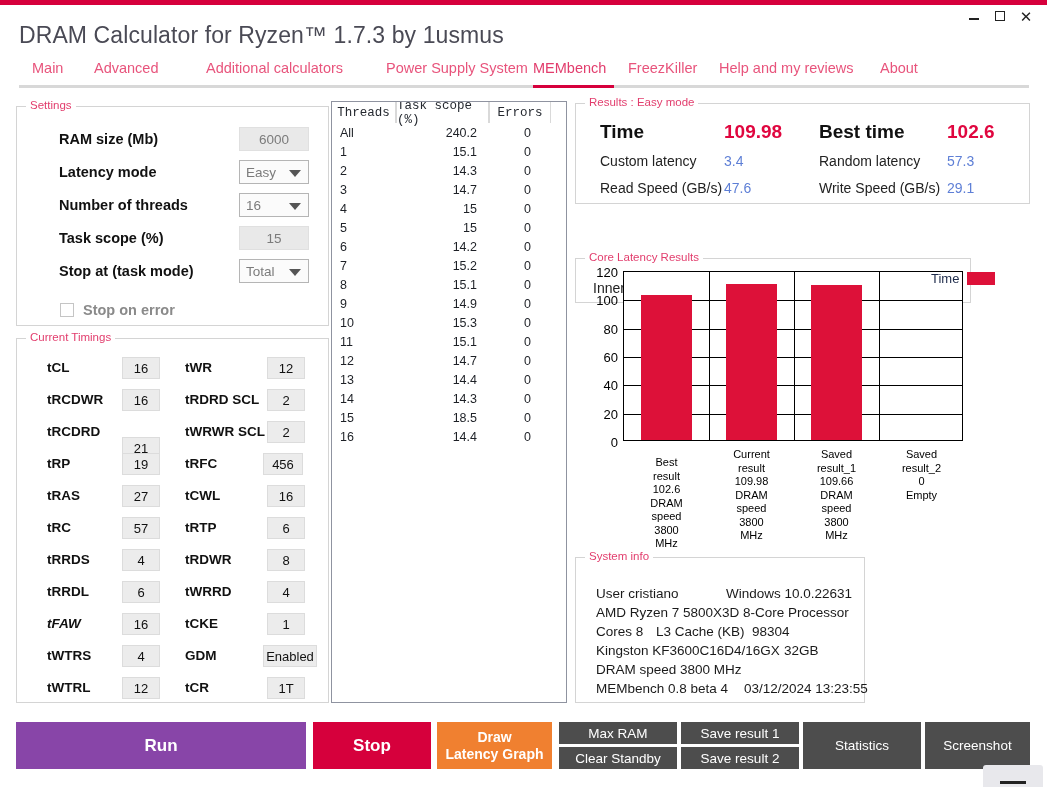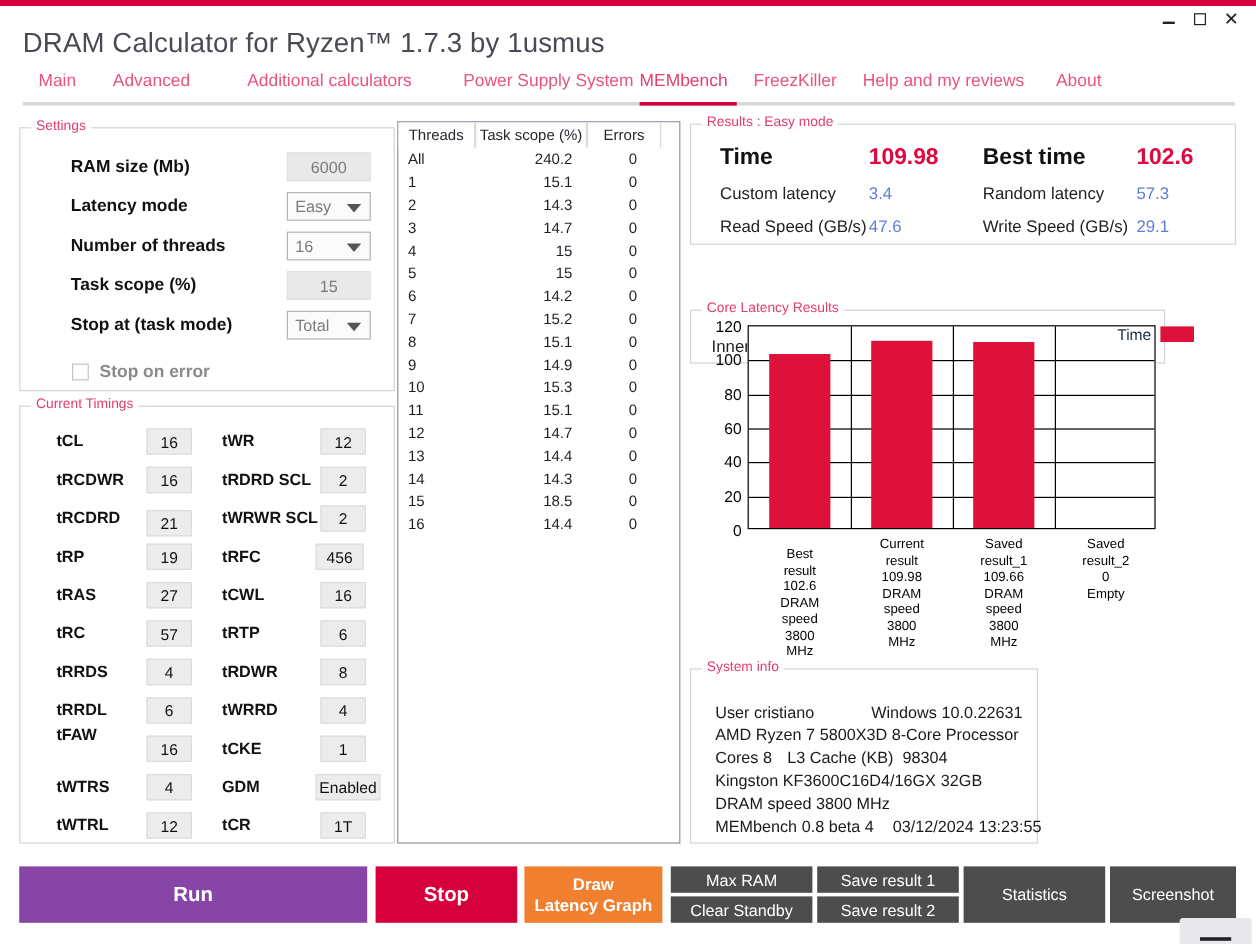--- a/index.html
+++ b/index.html
@@ -116,21 +116,21 @@
 
   
   .tablebox {
     position: absolute; left: 331px; top: 101px; width: 236px; height: 602px;
     border: 1px solid #8f93a0; background: #ffffff; overflow: hidden;
   }
   .thead {
     position: relative; height: 21px; display: flex;
     font-size: 12.5px; color: #24282f; background: #ffffff;
   }
-  .thead .th { position: relative; display: flex; align-items: center; justify-content: center; }
+  .thead .th { position: relative; display: flex; align-items: center; justify-content: center; font-family: Liberation Mono, monospace; }
   .thead .th.c1 { width: 64px; }
   .thead .th.c2 { width: 93px; border-left: 1px solid #d9d9d9; }
   .thead .th.c3 { width: 62px; border-left: 1px solid #d9d9d9; }
   .thead .divright { border-right: 1px solid #d9d9d9; }
   .trow { display: flex; height: 19px; font-size: 12.5px; color: #1d2026; }
   .trow .c1 { width: 64px; padding-left: 8px; display: flex; align-items: center; }
   .trow .c2 { width: 93px; padding-right: 12px; display: flex; align-items: center; justify-content: flex-end; }
   .trow .c3 { width: 62px; padding-right: 20px; display: flex; align-items: center; justify-content: flex-end; }
 
   
@@ -247,32 +247,32 @@
   </div>
 
   <div class="group" style="left:16px; top:338px; width:313px; height:365px;">
     <div class="legend">Current Timings</div>
     <div id="timings-left">
         <div class="tlabel" style="left: 30px; top: 18px;">tCL</div>
         <div class="tval" style="left: 105px; top: 18px; width: 38px;">16</div>
         <div class="tlabel" style="left: 30px; top: 50px;">tRCDWR</div>
         <div class="tval" style="left: 105px; top: 50px; width: 38px;">16</div>
         <div class="tlabel" style="left: 30px; top: 82px;">tRCDRD</div>
-        <div class="tval" style="left: 105px; top: 86px; width: 38px;">21</div>
+        <div class="tval" style="left: 105px; top: 98px; width: 38px;">21</div>
         <div class="tlabel" style="left: 30px; top: 114px;">tRP</div>
         <div class="tval" style="left: 105px; top: 114px; width: 38px;">19</div>
         <div class="tlabel" style="left: 30px; top: 146px;">tRAS</div>
         <div class="tval" style="left: 105px; top: 146px; width: 38px;">27</div>
         <div class="tlabel" style="left: 30px; top: 178px;">tRC</div>
         <div class="tval" style="left: 105px; top: 178px; width: 38px;">57</div>
         <div class="tlabel" style="left: 30px; top: 210px;">tRRDS</div>
         <div class="tval" style="left: 105px; top: 210px; width: 38px;">4</div>
         <div class="tlabel" style="left: 30px; top: 242px;">tRRDL</div>
         <div class="tval" style="left: 105px; top: 242px; width: 38px;">6</div>
-        <div class="tlabel" style="left: 30px; top: 263px;">tFAW</div>
+        <div class="tlabel" style="left: 30px; top: 274px; font-style: italic;">tFAW</div>
         <div class="tval" style="left: 105px; top: 274px; width: 38px;">16</div>
         <div class="tlabel" style="left: 30px; top: 306px;">tWTRS</div>
         <div class="tval" style="left: 105px; top: 306px; width: 38px;">4</div>
         <div class="tlabel" style="left: 30px; top: 338px;">tWTRL</div>
         <div class="tval" style="left: 105px; top: 338px; width: 38px;">12</div>
       </div>
     <div id="timings-right">
         <div class="tlabel" style="left: 168px; top: 18px;">tWR</div>
         <div class="tval" style="left: 250px; width: 38px; top: 18px;">12</div>
         <div class="tlabel" style="left: 168px; top: 50px;">tRDRD SCL</div>

